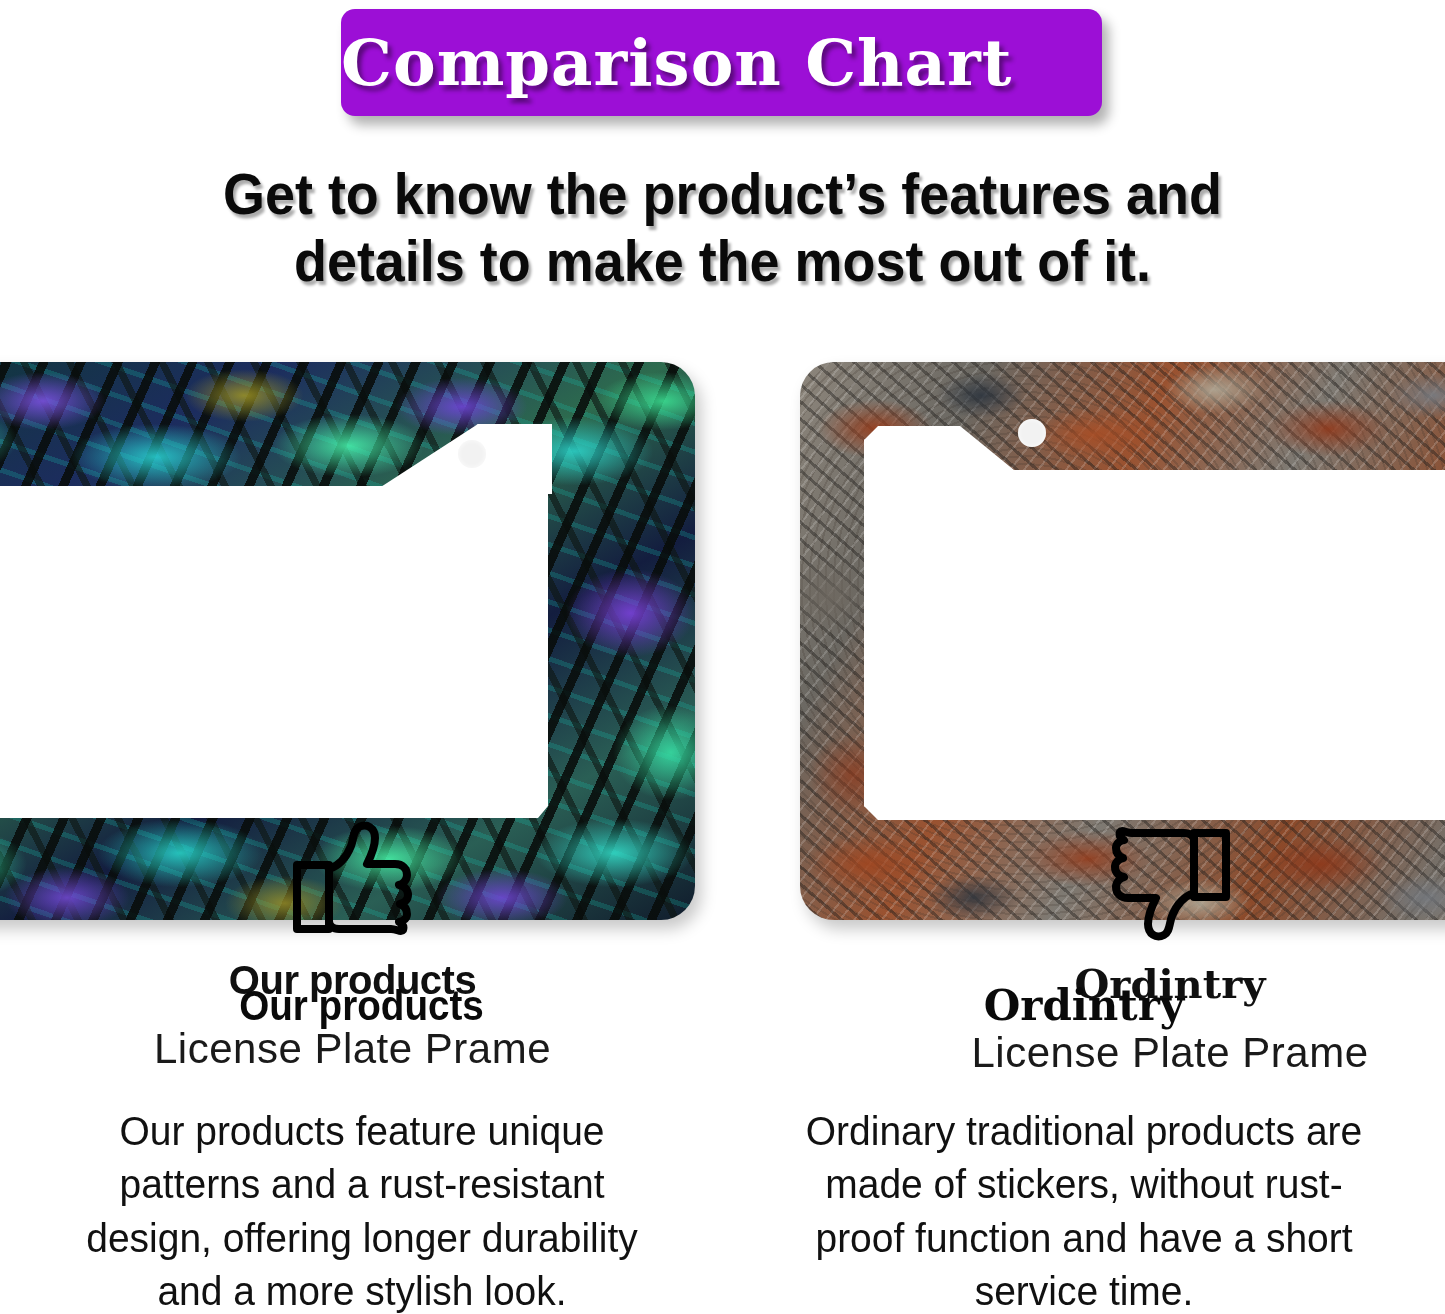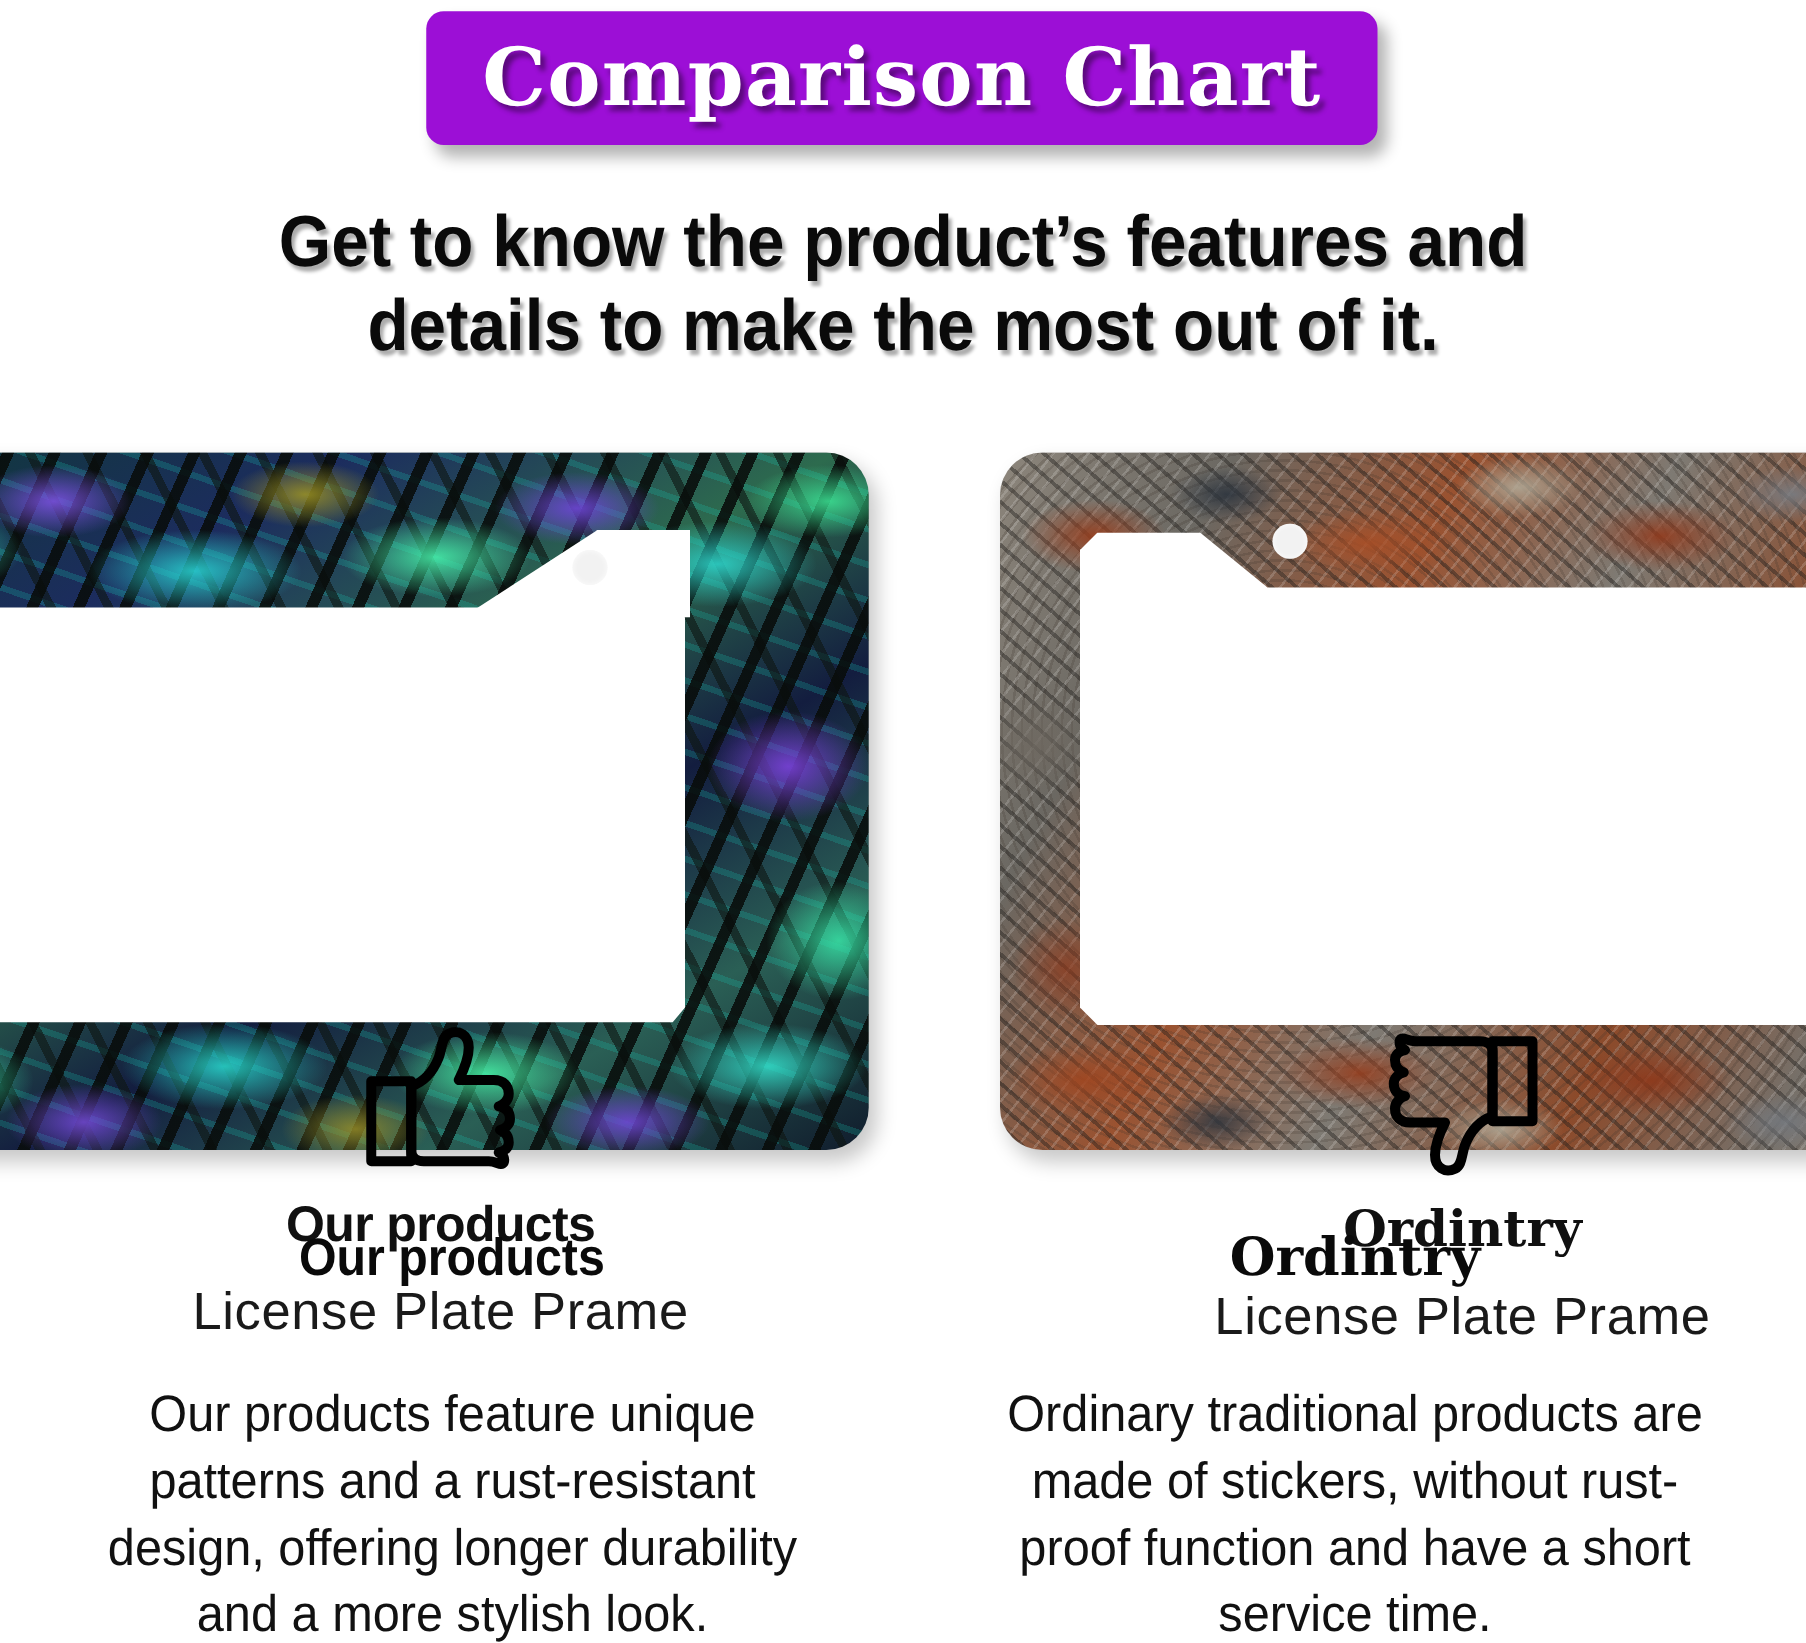--- a/index.html
+++ b/index.html
@@ -30,21 +30,21 @@
     height: 107px;
     background: #9C0FD6;
     border-radius: 14px;
     box-shadow: 7px 9px 12px rgba(0,0,0,0.30);
   }
   #title-text {
     position: absolute;
     left: 0; right: 0;
     top: 50%;
     transform: translateY(-50%);
-    text-align: center;
+    text-align: left;
     font-family: "DejaVu Serif", "Liberation Serif", serif;
     font-weight: bold;
     font-size: 64px;
     letter-spacing: 1px;
     color: #ffffff;
     text-shadow: 4px 5px 4px rgba(0,0,0,0.42);
     white-space: nowrap;
     line-height: 1;
   }
 

